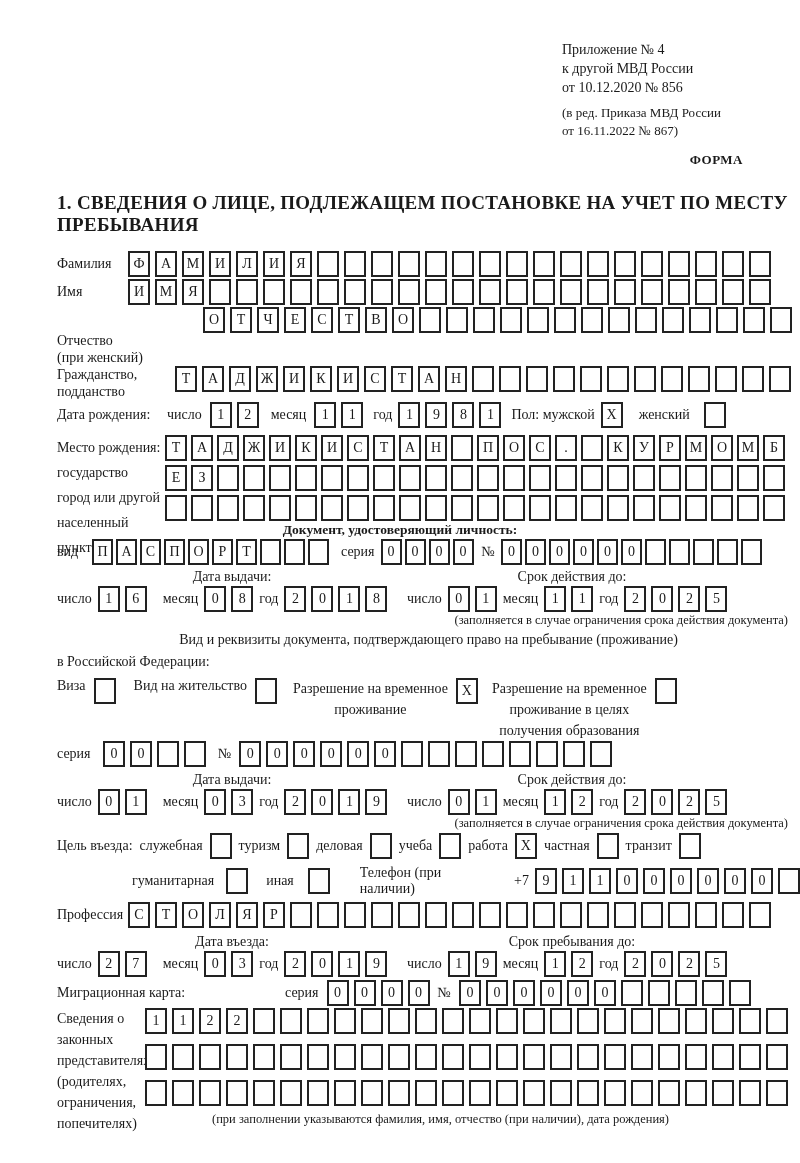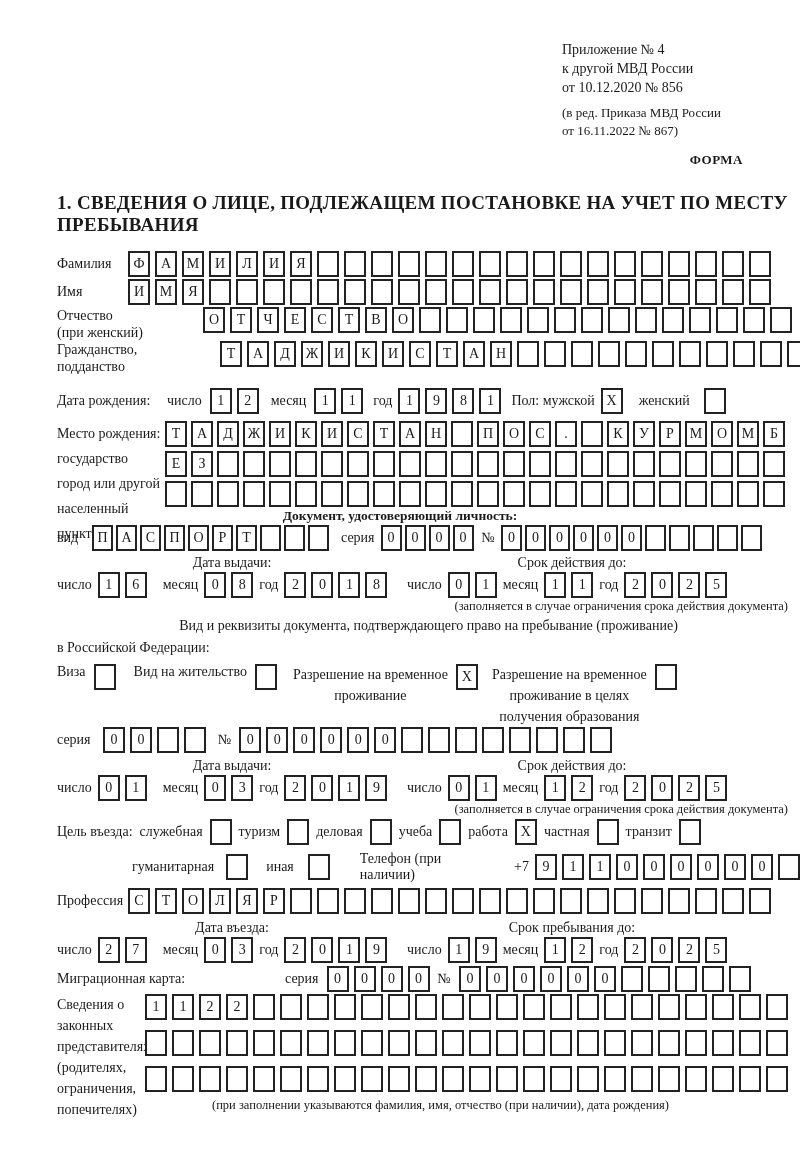--- a/index.html
+++ b/index.html
@@ -120,21 +120,21 @@
           <div class="cell"></div>
           <div class="cell"></div>
           <div class="cell"></div>
           <div class="cell"></div>
           <div class="cell"></div>
           <div class="cell"></div>
         </div>
     </div>
 
     <div class="frow">
-      <div class="lbl two" style="width:146px;">
+      <div class="lbl two" style="width:146px;margin-top:25px;">
         <div>Отчество</div>
         <div>(при женский)</div>
       </div>
       <div class="cells">
           <div class="cell">О</div>
           <div class="cell">Т</div>
           <div class="cell">Ч</div>
           <div class="cell">Е</div>
           <div class="cell">С</div>
           <div class="cell">Т</div>
@@ -150,21 +150,21 @@
           <div class="cell"></div>
           <div class="cell"></div>
           <div class="cell"></div>
           <div class="cell"></div>
           <div class="cell"></div>
           <div class="cell"></div>
           <div class="cell"></div>
         </div>
     </div>
 
-    <div class="frow" style="margin-bottom:13px;gap:45px;">
+    <div class="frow" style="margin-bottom:2px;">
       <div class="lbl two" style="width:118px;">
         <div>Гражданство,</div>
         <div>подданство</div>
       </div>
       <div class="cells">
           <div class="cell">Т</div>
           <div class="cell">А</div>
           <div class="cell">Д</div>
           <div class="cell">Ж</div>
           <div class="cell">И</div>

